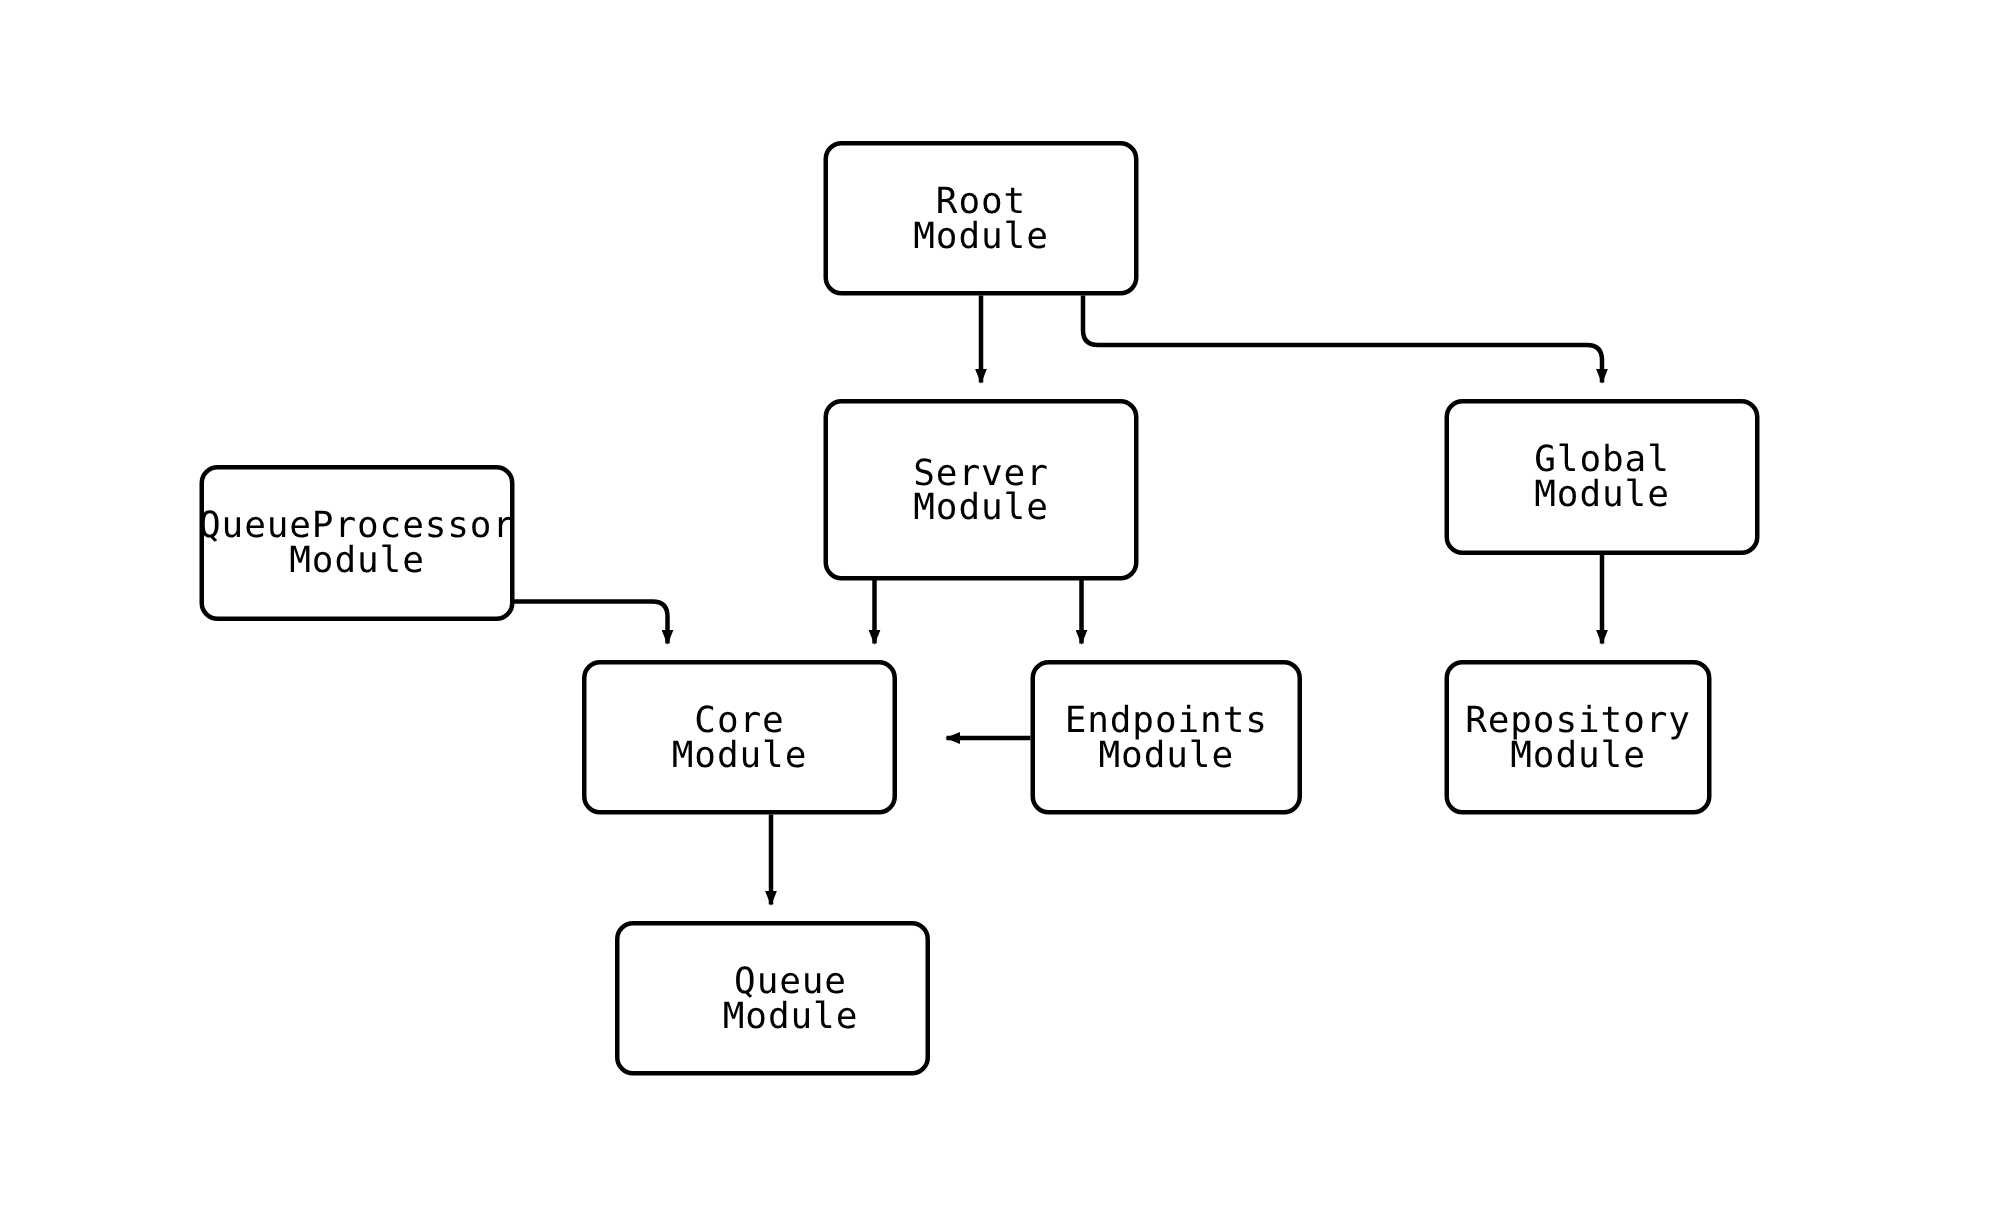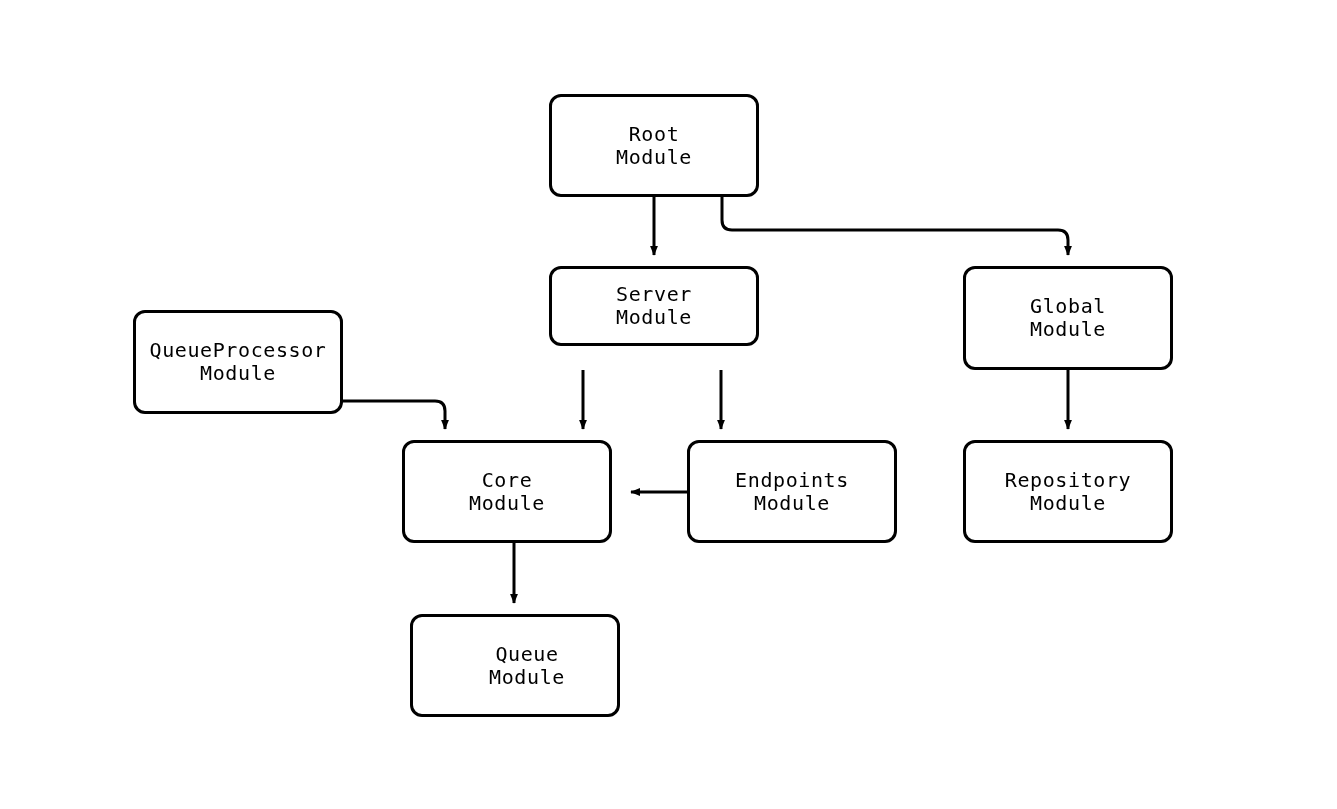--- a/index.html
+++ b/index.html
@@ -33,21 +33,21 @@
     box-sizing: border-box;
     border: 3px solid #000000;
     border-radius: 12px;
     background: #ffffff;
     display: flex;
     flex-direction: column;
     align-items: center;
     justify-content: center;
     color: #000000;
     font-family: "DejaVu Sans Mono", monospace;
-    font-size: 20px;
+    font-size: 24px;
     line-height: 23px;
     letter-spacing: 0.6px;
     white-space: pre;
     text-align: center;
   }
   .node-line {
     display: block;
   }
 </style>
 </head>
@@ -82,41 +82,41 @@
   <div class="node" id="node-root" style="left: 549px; top: 94px; width: 210px; height: 103px;">
     <span class="node-line">Root</span>
     <span class="node-line">Module</span>
   </div>
 
   <div class="node" id="node-queueprocessor" style="left: 133px; top: 266px; width: 210px; height: 104px; margin-top: 44px;">
     <span class="node-line">QueueProcessor</span>
     <span class="node-line">Module</span>
   </div>
 
-  <div class="node" id="node-server" style="left: 549px; top: 266px; width: 210px; height: 80px;">
+  <div class="node" id="node-server" style="left: 549px; top: 266px; width: 210px; height: 121px;">
     <span class="node-line">Server</span>
     <span class="node-line">Module</span>
   </div>
 
   <div class="node" id="node-global" style="left: 963px; top: 266px; width: 210px; height: 104px; text-align: center;">
     <span class="node-line">Global</span>
     <span class="node-line">Module</span>
   </div>
 
-  <div class="node" id="node-core" style="left: 402px; top: 440px; width: 210px; height: 103px;">
+  <div class="node" id="node-core" style="left: 388px; top: 440px; width: 210px; height: 103px;">
     <span class="node-line">Core</span>
     <span class="node-line">Module</span>
   </div>
 
-  <div class="node" id="node-endpoints" style="left: 687px; top: 440px; width: 210px; height: 103px;">
+  <div class="node" id="node-endpoints" style="left: 687px; top: 440px; width: 181px; height: 103px;">
     <span class="node-line">Endpoints</span>
     <span class="node-line">Module</span>
   </div>
 
-  <div class="node" id="node-repository" style="left: 963px; top: 440px; width: 210px; height: 103px;">
+  <div class="node" id="node-repository" style="left: 963px; top: 440px; width: 178px; height: 103px;">
     <span class="node-line">Repository</span>
     <span class="node-line">Module</span>
   </div>
 
   <div class="node" id="node-queue" style="left: 410px; top: 614px; width: 210px; height: 103px; padding-left: 24px;">
     <span class="node-line">Queue</span>
     <span class="node-line">Module</span>
   </div>
 
 </div>

